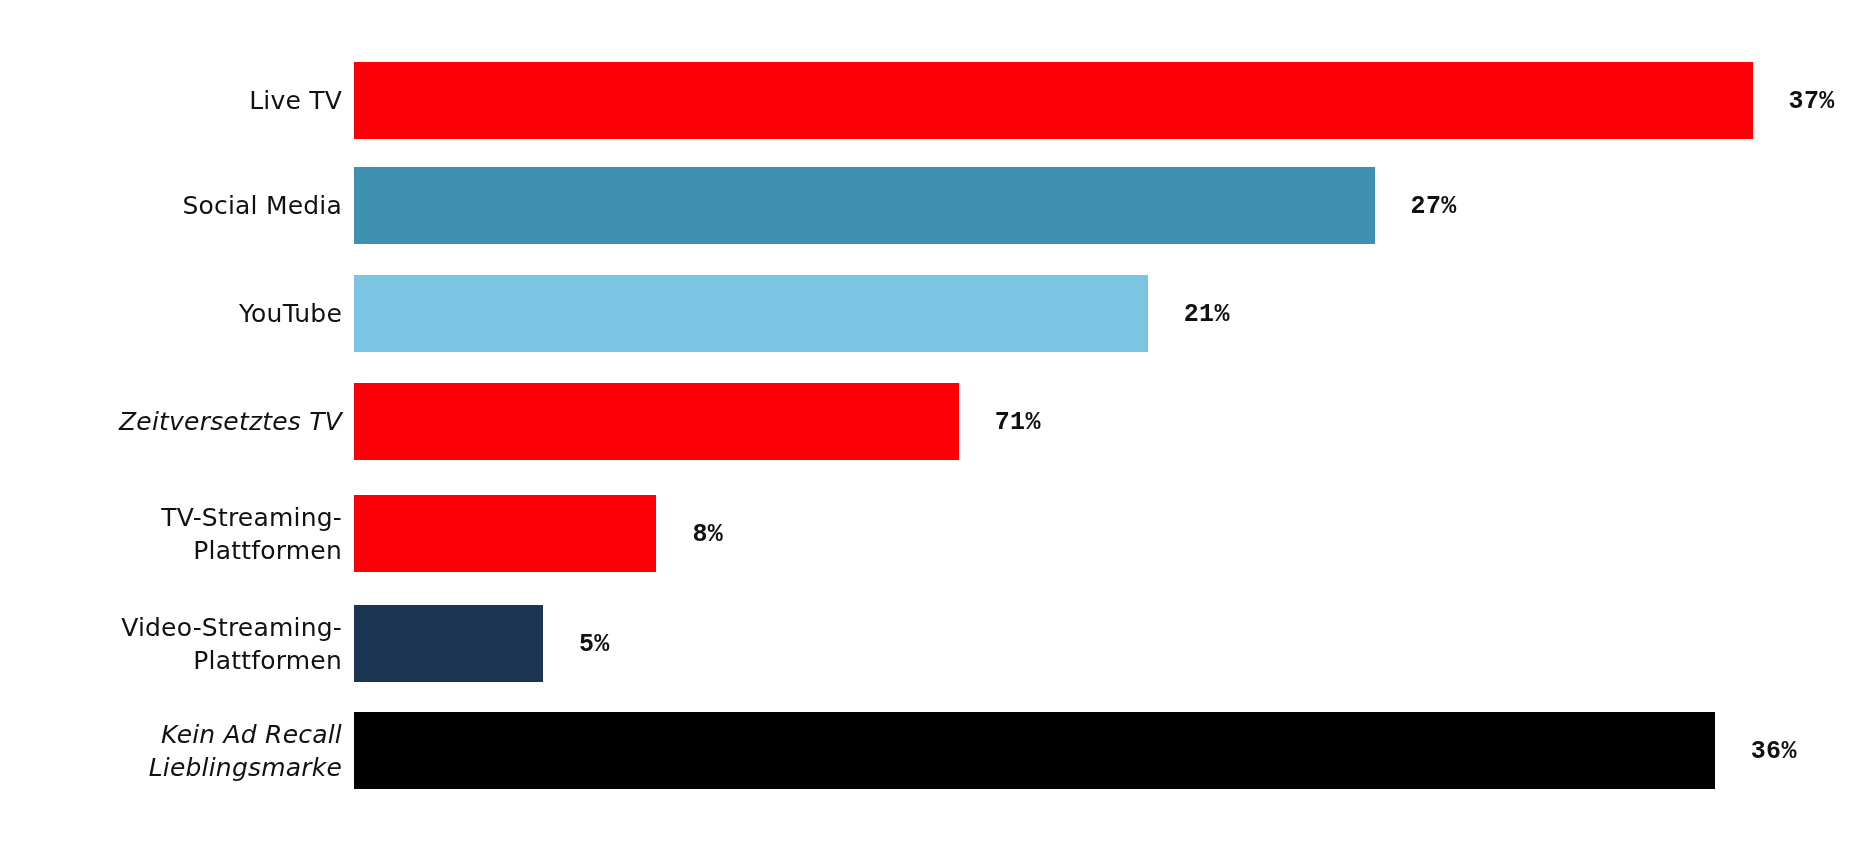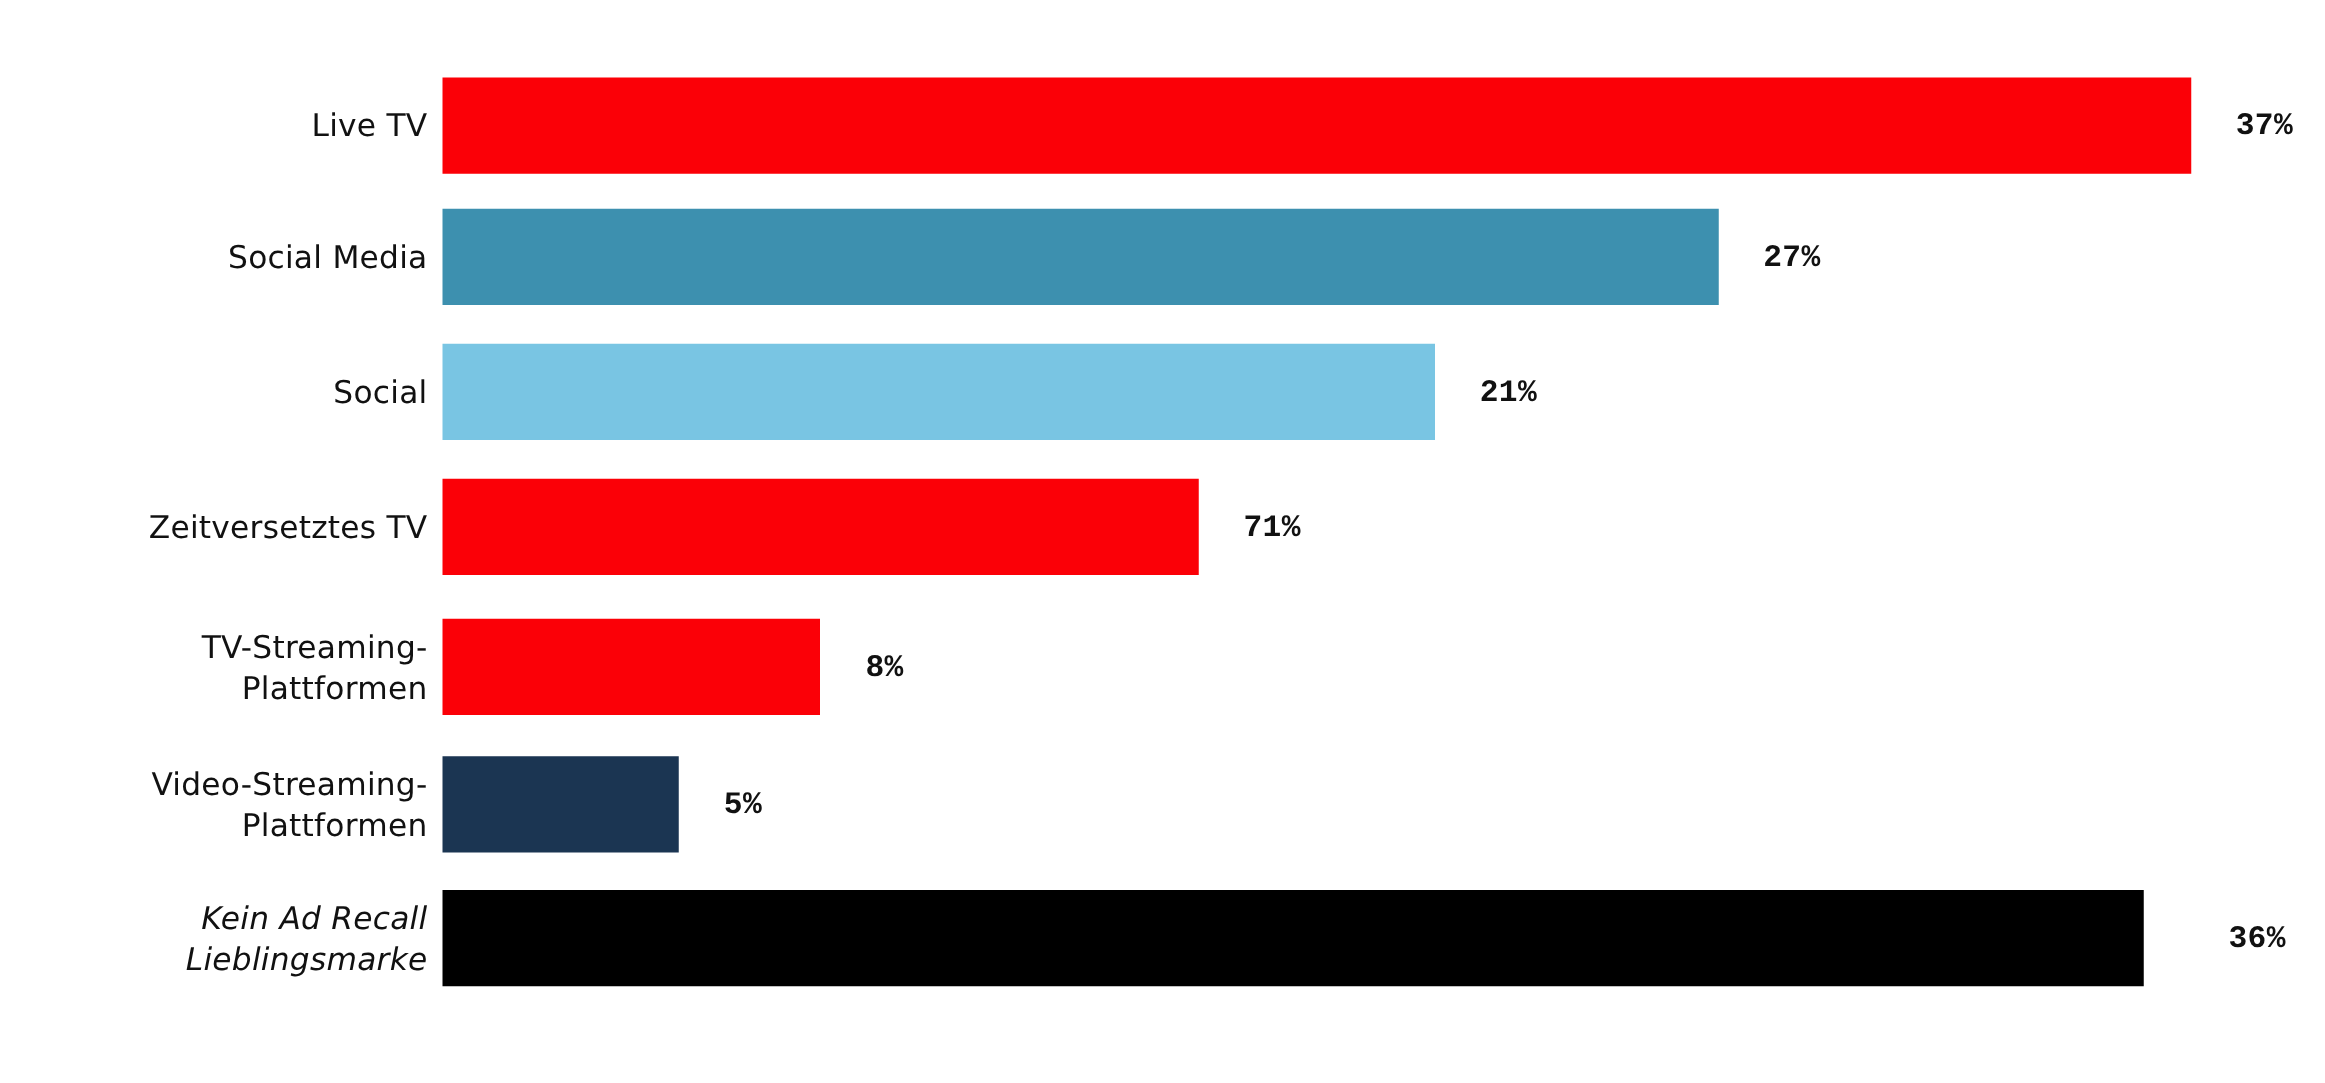--- a/index.html
+++ b/index.html
@@ -91,28 +91,28 @@
         <div class="bar-value" style="left: 1772.6px;">37%</div>
       </div>
       <div class="bar-row" style="top: 167px; height: 77px;">
         <div class="cat-label" style="top: 22px; padding-left: 40px;">Social Media</div>
         <div class="bar-track" style="width: 1020.6px;">
           <div class="bar-fill" style="width: 100%; background: rgb(61, 144, 175);"></div>
         </div>
         <div class="bar-value" style="left: 1394.6px;">27%</div>
       </div>
       <div class="bar-row" style="top: 275px; height: 77px;">
-        <div class="cat-label" style="top: 22px;">Social</div>
+        <div class="cat-label" style="top: 22px;">YouTube</div>
         <div class="bar-track" style="width: 793.8px;">
           <div class="bar-fill" style="width: 100%; background: rgb(121, 197, 227);"></div>
         </div>
         <div class="bar-value" style="left: 1167.8px;">21%</div>
       </div>
       <div class="bar-row" style="top: 383px; height: 77px;">
-        <div class="cat-label" style="top: 22px;">Zeitversetztes TV</div>
+        <div class="cat-label" style="top: 22px; font-style: italic;">Zeitversetztes TV</div>
         <div class="bar-track" style="width: 604.8px;">
           <div class="bar-fill" style="width: 100%; background: rgb(251, 0, 7);"></div>
         </div>
         <div class="bar-value" style="left: 978.8px;">71%</div>
       </div>
       <div class="bar-row" style="top: 495px; height: 77px;">
         <div class="cat-label" style="top: 5.5px;">TV-Streaming-
 Plattformen</div>
         <div class="bar-track" style="width: 302.4px;">
           <div class="bar-fill" style="width: 100%; background: rgb(251, 0, 7);"></div>
@@ -126,17 +126,17 @@
           <div class="bar-fill" style="width: 100%; background: rgb(27, 53, 82);"></div>
         </div>
         <div class="bar-value" style="left: 563px;">5%</div>
       </div>
       <div class="bar-row" style="top: 712px; height: 77px;">
         <div class="cat-label" style="top: 5.5px; font-style: italic;">Kein Ad Recall
 Lieblingsmarke</div>
         <div class="bar-track" style="width: 1360.8px;">
           <div class="bar-fill" style="width: 100%; background: rgb(0, 0, 0);"></div>
         </div>
-        <div class="bar-value" style="left: 1734.8px; margin-left: 32px;">36%</div>
+        <div class="bar-value" style="left: 1734.8px;">36%</div>
       </div>
     </div>
 
 </div>
 
 </body></html>

